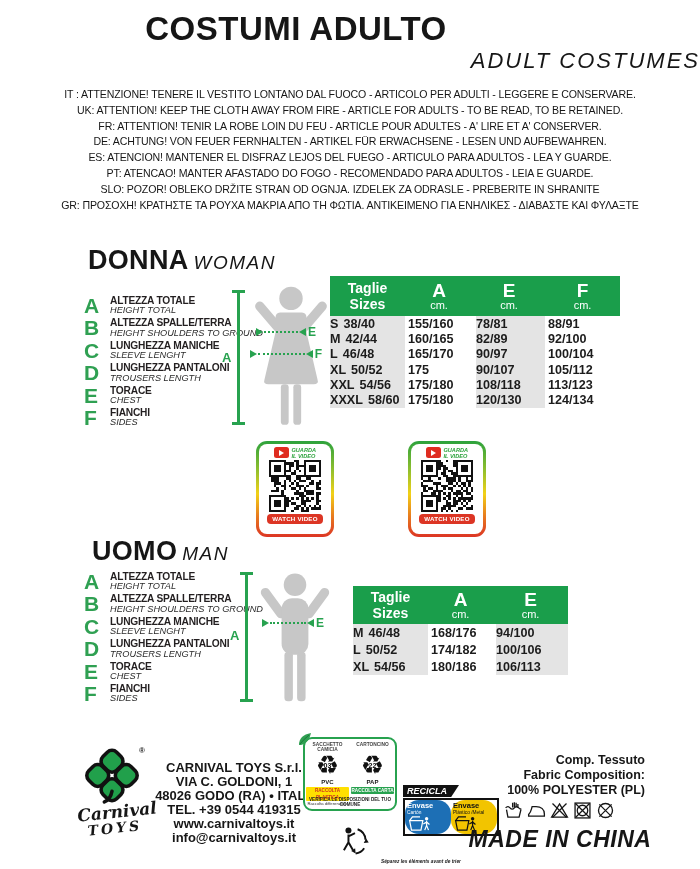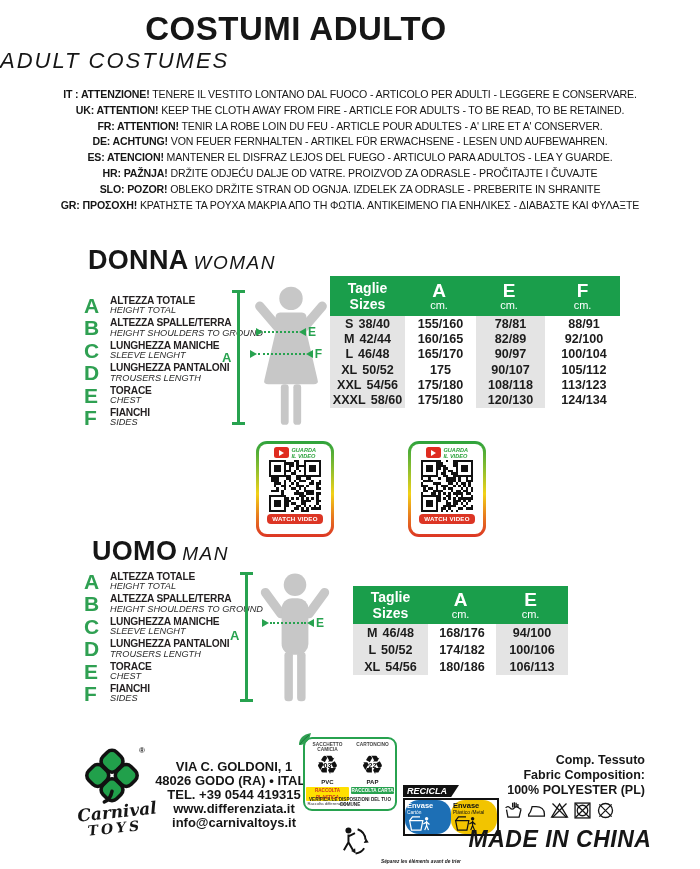--- a/index.html
+++ b/index.html
@@ -2,26 +2,26 @@
 <html><head>
 <meta charset="utf-8">
 <style>
   html,body{margin:0;padding:0;background:#fff;}
   .page{position:relative;width:700px;height:869px;background:#fff;overflow:hidden;
         font-family:"Liberation Sans",sans-serif;color:#161616;}
   .abs{position:absolute;}
 
   
   .title{left:0;top:10px;width:592px;text-align:center;font-size:33px;font-weight:800;letter-spacing:.5px;}
-  .subtitle{left:0;top:48px;width:700px;text-align:left;font-size:22px;font-style:italic;font-weight:500;letter-spacing:2px;}
+  .subtitle{left:0;top:48px;width:700px;text-align:right;font-size:22px;font-style:italic;font-weight:500;letter-spacing:2px;}
 
   
   .warnings{left:50px;top:87px;width:600px;text-align:center;}
   .warnline{font-size:10.6px;line-height:15.8px;letter-spacing:-.15px;white-space:nowrap;}
-  .warnline b{font-weight:700;margin-top:44px;}
+  .warnline b{font-weight:400;margin-top:44px;}
 
   
   .sec-h{font-size:27px;font-weight:800;letter-spacing:.3px;}
   .sec-h .sub{font-size:19px;font-weight:400;font-style:italic;letter-spacing:1.5px;margin-left:5px;}
 
   
   .legend{width:200px;}
   .leg{display:flex;height:19.1px;margin-bottom:3.3px;}
   .leg-letter{width:26px;font-size:21px;line-height:19px;font-weight:800;color:#2fa052;}
   .leg-it{font-size:10.2px;font-weight:800;line-height:10.4px;color:#231f20;letter-spacing:-.2px;}
@@ -45,21 +45,21 @@
   table.sizes th{background:#1a9e4b;color:#fff;padding:0;vertical-align:middle;}
   .wtab{left:330px;top:276px;width:290px;}
   .wtab th{height:40px;}
   .wtab td{height:15.3px;}
   .mtab{left:353px;top:586px;width:215px;}
   .mtab th{height:38px;}
   .mtab td{height:17px;}
   th .h1a{font-size:14px;font-weight:700;line-height:16px;}
   th .h1b{font-size:19px;font-weight:800;line-height:18px;}
   th .h2{font-size:11px;font-weight:400;line-height:11px;}
-  table.sizes td{padding:0;text-align:center;font-size:12.6px;font-weight:600;color:#1c1c1c;background:#fff;border-left:3px solid #fff;}
+  table.sizes td{padding:0;font-size:12.6px;font-weight:600;color:#1c1c1c;background:#fff;border-left:3px solid #fff;}
   table.sizes td:first-child{border-left:none;}
   table.sizes td:nth-child(odd){background:#e4e4e4;}
   td.c-size b{font-weight:800;margin-right:5px;}
 
   
   .qr-badge{width:78px;height:96px;border-radius:11px;box-sizing:border-box;padding:3px;
      background:linear-gradient(180deg,#2ca23c 0%,#8fbf2e 30%,#f2d117 55%,#e87c1e 78%,#dc3524 100%);}
   .qr-inner{background:#fff;border-radius:8px;width:100%;height:100%;display:flex;flex-direction:column;align-items:center;}
   .qr-top{display:flex;align-items:center;gap:2.5px;margin-top:2.5px;}
   .yt{width:15px;height:11px;background:#df2c20;border-radius:2.5px;position:relative;}
@@ -125,22 +125,22 @@
   <div class="warnline"><b>IT : ATTENZIONE!</b> <span>TENERE IL VESTITO LONTANO DAL FUOCO - ARTICOLO PER ADULTI - LEGGERE E CONSERVARE.</span></div>
 
   <div class="warnline"><b>UK: ATTENTION!</b> <span>KEEP THE CLOTH AWAY FROM FIRE - ARTICLE FOR ADULTS - TO BE READ, TO BE RETAINED.</span></div>
 
   <div class="warnline"><b>FR: ATTENTION!</b> <span>TENIR LA ROBE LOIN DU FEU - ARTICLE POUR ADULTES  - A' LIRE ET A' CONSERVER.</span></div>
 
   <div class="warnline"><b>DE: ACHTUNG!</b> <span>VON FEUER FERNHALTEN - ARTIKEL FÜR ERWACHSENE  - LESEN UND AUFBEWAHREN.</span></div>
 
   <div class="warnline"><b>ES: ATENCION!</b> <span>MANTENER EL DISFRAZ LEJOS DEL FUEGO -  ARTICULO PARA ADULTOS - LEA Y GUARDE.</span></div>
 
-
-  <div class="warnline"><b>HR: PAŽNJA!</b> <span>DRŽITE ODJEĆU DALJE OD VATRE. PROIZVOD ZA ODRASLE - PROČITAJTE I ČUVAJTE</span></div>
+  <div class="warnline"><b>PT: ATENCAO!</b> <span>MANTER AFASTADO DO FOGO - RECOMENDADO PARA ADULTOS - LEIA E GUARDE.</span></div>
+
 
   <div class="warnline"><b>SLO: POZOR!</b> <span>OBLEKO DRŽITE STRAN OD OGNJA. IZDELEK ZA ODRASLE - PREBERITE IN SHRANITE</span></div>
 
   <div class="warnline"><b>GR: ΠΡΟΣΟΧΗ!</b> <span>ΚΡΑΤΗΣΤΕ ΤΑ ΡΟΥΧΑ ΜΑΚΡΙΑ ΑΠΟ ΤΗ ΦΩΤΙΑ. ΑΝΤΙΚΕΙΜΕΝΟ ΓΙΑ ΕΝΗΛΙΚΕΣ - ΔΙΑΒΑΣΤΕ ΚΑΙ ΦΥΛΑΞΤΕ</span></div>
 </div>
 
   <div class="abs sec-h" style="left:88px;top:245px;">
     <span>DONNA</span><span class="sub">WOMAN</span>
   </div>
 
@@ -920,24 +920,25 @@
     </g>
     <path d="M55,86 q-3,16 -15,21" stroke="#111" stroke-width="7" fill="none" stroke-linecap="round"></path>
   </svg>
   <div class="abs logo-reg" style="left:139px;top:746px;">®</div>
   <div class="abs logo-script" style="left:78px;top:804px;">
     <div class="l1">Carnival</div>
     <div class="l2">TOYS</div>
   </div>
 
   <div class="abs address" style="left:150px;top:760px;">
+    <div class="nm">CARNIVAL TOYS S.r.l.</div>
     <div class="ln">VIA C. GOLDONI, 1</div>
     <div class="ln">48026 GODO (RA) • ITALY</div>
     <div class="ln">TEL. +39 0544 419315</div>
-    <div class="ln bd">www.differenziata.it</div>
+    <div class="ln bd">www.carnivaltoys.it</div>
     <div class="ln bd">info@carnivaltoys.it</div>
   </div>
 
   <div class="abs recbox" style="left:303px;top:737px;">
     <svg class="leaf" width="16" height="16" viewBox="0 0 16 16">
       <path d="M2,14 Q2,4 14,2 Q12,12 4,14 Z" fill="#2fa052"></path>
         <path d="M3,13 Q7,8 12,4" stroke="#1c7a3a" stroke-width="1" fill="none"></path>
     </svg>
     <div class="reccol">
       <div class="rec-top"><span>SACCHETTO</span><br><span>CAMICIA</span></div>

